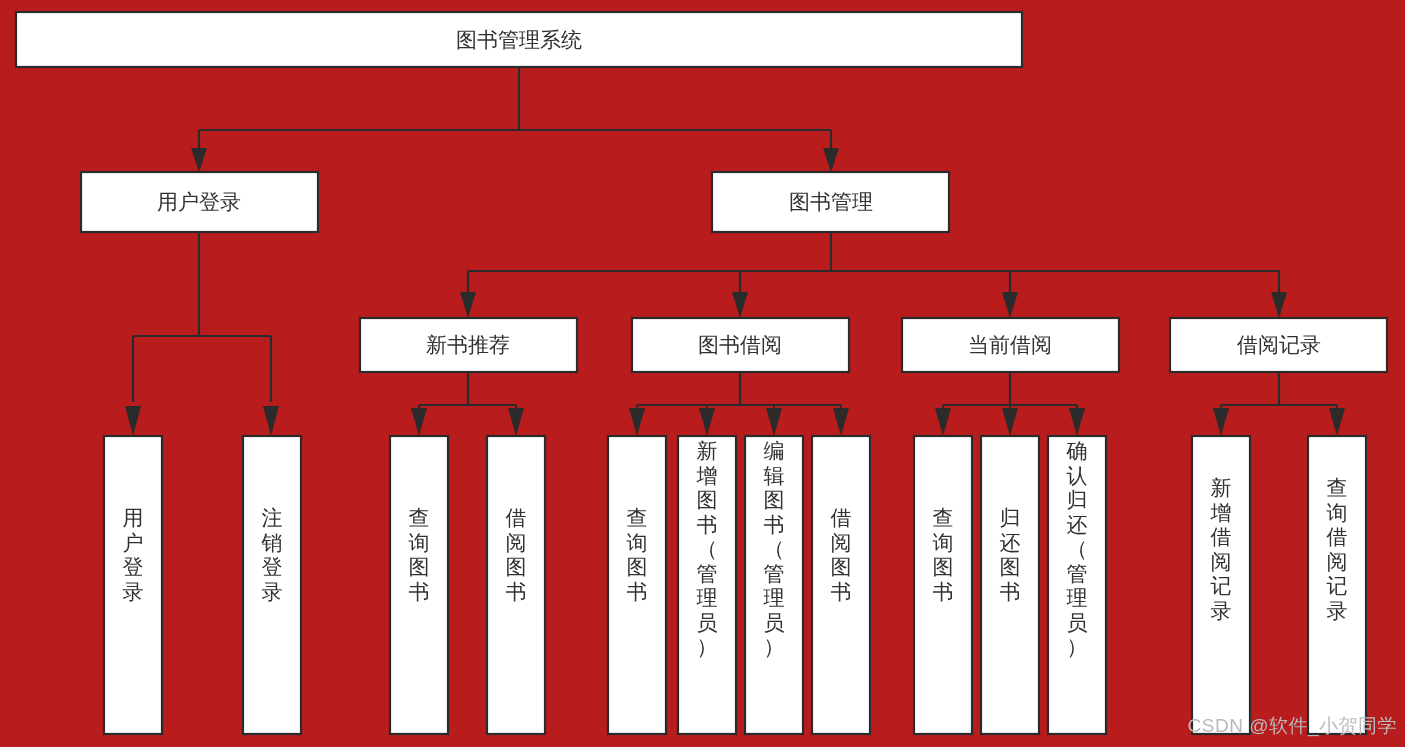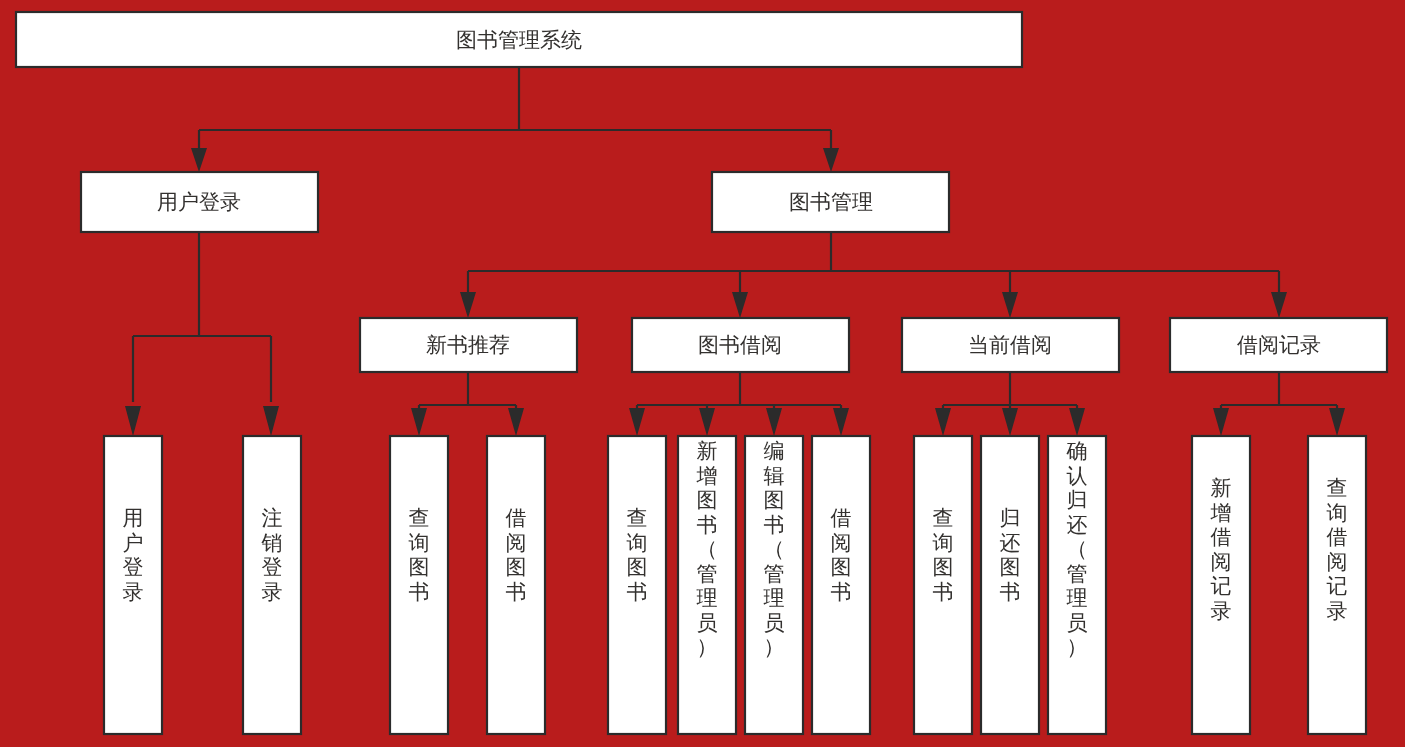--- a/index.html
+++ b/index.html
@@ -234,14 +234,15 @@
       <rect class="node-rect" x="1192" y="436" width="58" height="298"></rect>
       <text class="node-label-vert" x="1221" y="495"><tspan x="1221" y="495">新</tspan><tspan x="1221" y="519.5">增</tspan><tspan x="1221" y="544">借</tspan><tspan x="1221" y="568.5">阅</tspan><tspan x="1221" y="593">记</tspan><tspan x="1221" y="617.5">录</tspan></text>
     </g>
     <g>
       <rect class="node-rect" x="1308" y="436" width="58" height="298"></rect>
       <text class="node-label-vert" x="1337" y="495"><tspan x="1337" y="495">查</tspan><tspan x="1337" y="519.5">询</tspan><tspan x="1337" y="544">借</tspan><tspan x="1337" y="568.5">阅</tspan><tspan x="1337" y="593">记</tspan><tspan x="1337" y="617.5">录</tspan></text>
     </g>
 
   </svg>
 
+  <div class="watermark">CSDN @软件_小贺同学</div>
 
 </div>
 
 </body></html>

